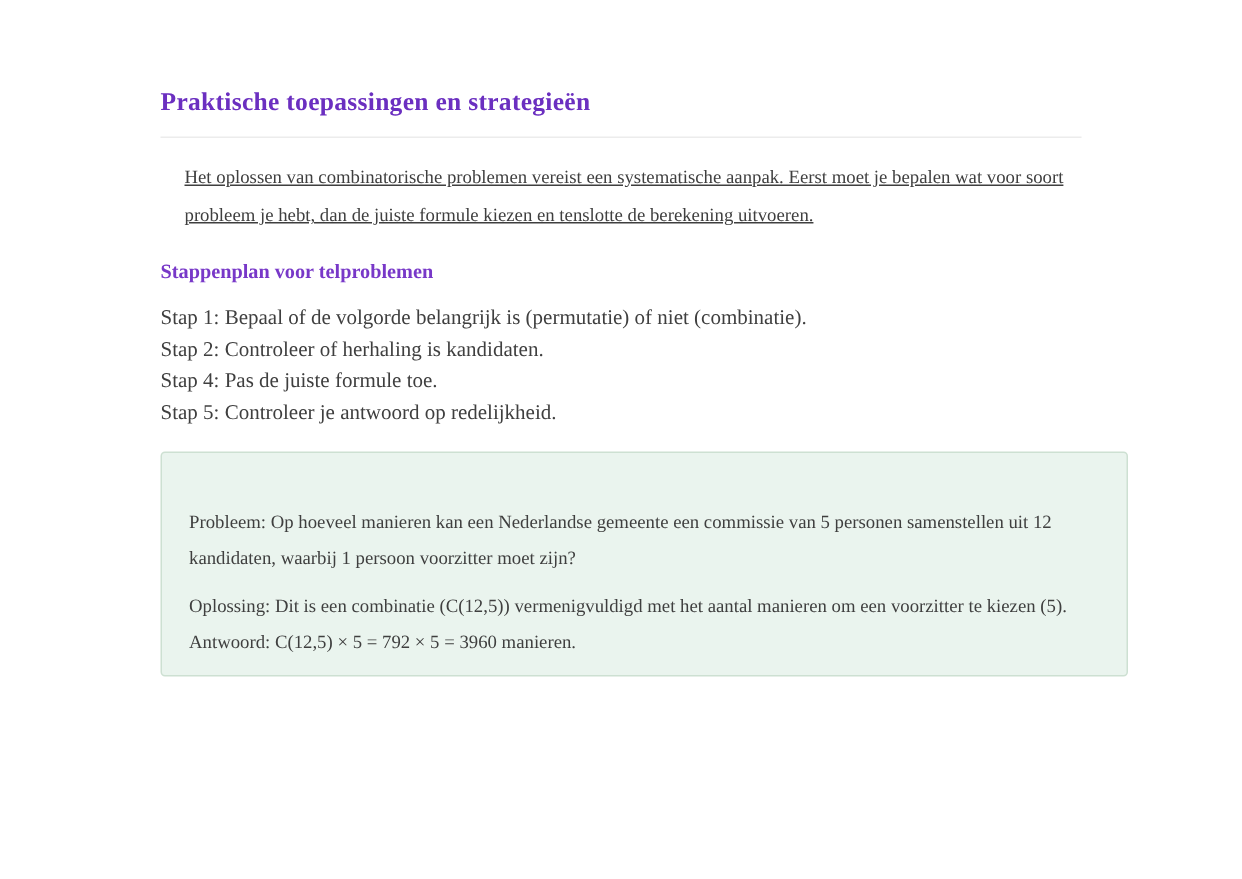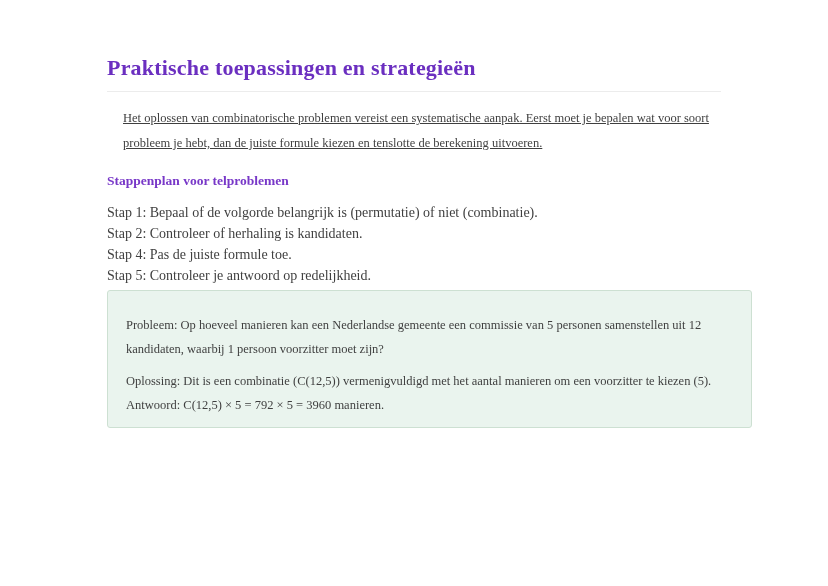--- a/index.html
+++ b/index.html
@@ -14,21 +14,21 @@
     font-family: "Liberation Serif", "DejaVu Serif", serif;
     color: var(--body-text, #3f3f3f);
   }
   .doc {
     padding: 56px 76px 0 107px;
     box-sizing: border-box;
     width: 828px;
   }
   .doc-title {
     margin: 0 0 12px 0;
-    font-size: 22px;
+    font-size: 17px;
     line-height: 23px;
     font-weight: 700;
     letter-spacing: 0.2px;
     color: var(--title-color, #6b2fc0);
   }
   .divider {
     border: none;
     border-top: 1px solid var(--divider-color, #ececec);
     margin: 0 0 14px 0;
     width: 614px;
@@ -47,27 +47,27 @@
     font-weight: 700;
     color: var(--heading-color, #7838c8);
   }
   .steps p {
     margin: 0;
     font-size: 14px;
     line-height: 21px;
     max-width: 640px;
   }
   .example-box {
-    margin-top: 4px;
+    margin-top: 15px;
     box-sizing: border-box;
     width: 645px;
     background: var(--box-bg, #eaf4ee);
     border: 1px solid var(--box-border, #cde0d2);
     border-radius: 3px;
-    padding: 22px 18px 10px 18px;
+    padding: 34px 18px 10px 18px;
   }
   .example-box p {
     margin: 0;
     font-size: 12.5px;
     line-height: 24px;
   }
   .example-box .problem {
     margin-bottom: 8px;
   }
 </style>

